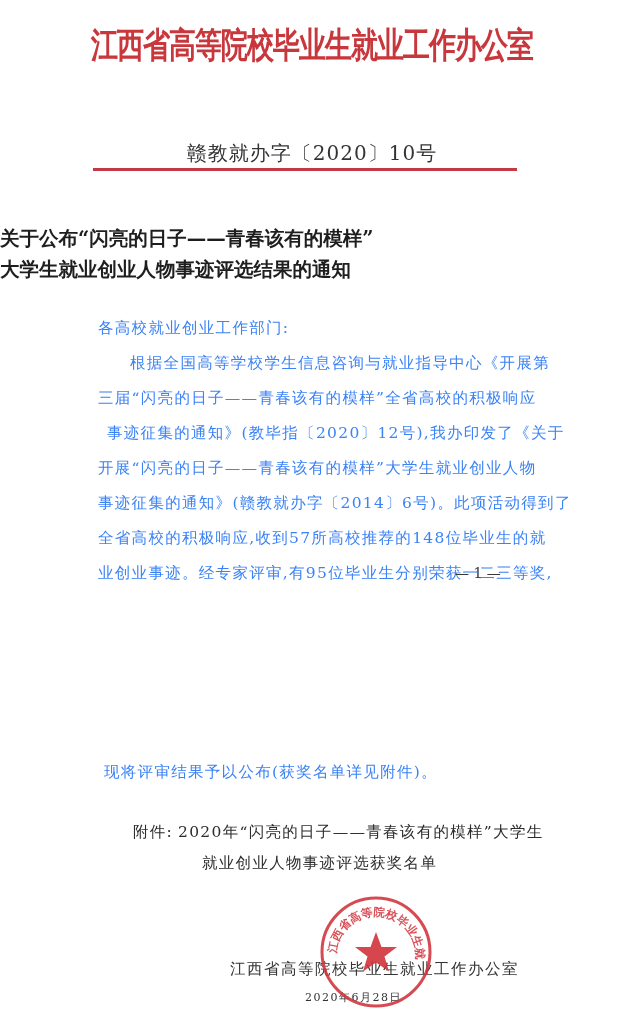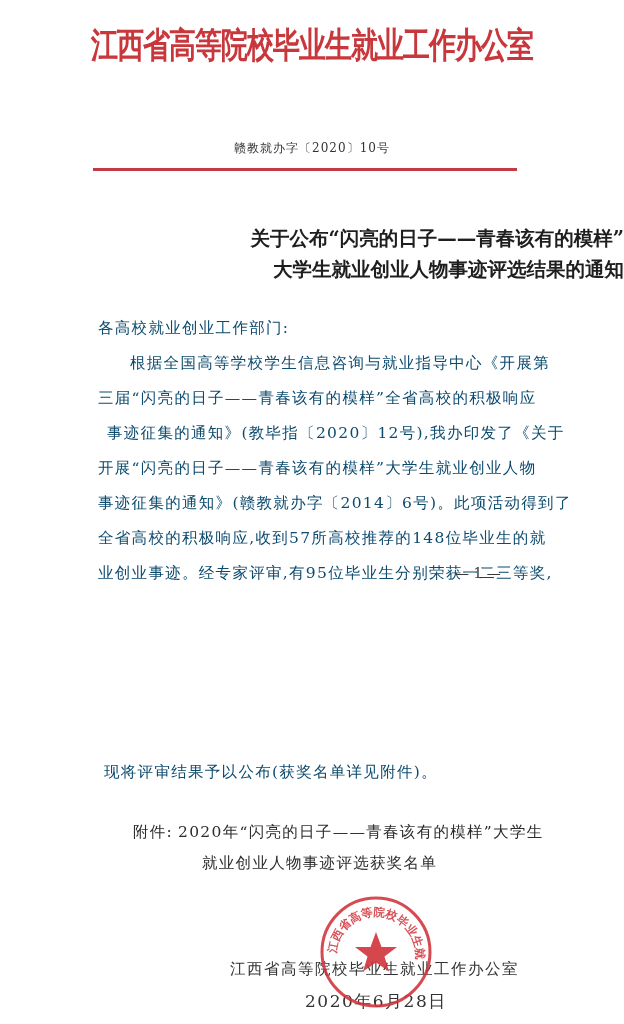--- a/index.html
+++ b/index.html
@@ -2,33 +2,33 @@
 <html><head>
 <meta charset="utf-8">
 <style>
   html, body { margin: 0; padding: 0; background: #ffffff; }
   body { width: 624px; height: 1024px; position: relative; overflow: hidden;
          font-family: "DejaVu Serif", "Liberation Serif", serif; color: #2a2a2a; }
   .abs { position: absolute; white-space: nowrap; }
   .letterhead { left: 0; width: 624px; top: 22px; text-align: center;
     font-family: "DejaVu Serif", serif; font-size: 27px; font-weight: bold;
     color: #c8373c; letter-spacing: -1px; transform: scaleY(1.3); transform-origin: top center; }
-  .docnum { left: 0; width: 624px; top: 140px; text-align: center; font-size: 12px;
+  .docnum { left: 0; width: 624px; top: 140px; text-align: center; font-size: 20px;
     color: #333; letter-spacing: 1px; }
   .redline { left: 93px; top: 168px; width: 424px; height: 3px; background: #c43a44; }
-  .title { left: 0; width: 624px; text-align: right; font-size: 19.5px; font-weight: bold;
+  .title { left: 0; width: 624px; text-align: left; font-size: 19.5px; font-weight: bold;
     color: #1e1e1e; letter-spacing: 0px; }
   .title1 { top: 225px; }
   .title2 { top: 256px; }
-  .body-line { left: 98px; font-size: 15.5px; color: #0c4a6e; letter-spacing: 1.3px; }
+  .body-line { left: 98px; font-size: 15.5px; color: #3b82f6; letter-spacing: 1.3px; }
   .indent { left: 130px; }
   .pagenum { left: 455px; top: 567px; font-size: 14px; color: #333; }
   .attach-line { font-size: 15.5px; color: #2c2c2c; letter-spacing: 1.3px; }
   .sign { left: 230px; top: 959px; font-size: 15.5px; color: #333; letter-spacing: 1.5px; }
-  .date { left: 305px; top: 990px; font-size: 17px; color: #333; letter-spacing: 1.5px; }
+  .date { left: 305px; top: 990px; font-size: 11px; color: #333; letter-spacing: 1.5px; }
   .stamp { left: 318px; top: 894px; width: 116px; height: 116px; }
 </style>
 </head>
 <body>
 
 <div class="abs letterhead">江西省高等院校毕业生就业工作办公室</div>
 
 <div class="abs docnum">赣教就办字〔2020〕10号</div>
 
 <div class="abs redline"></div>

